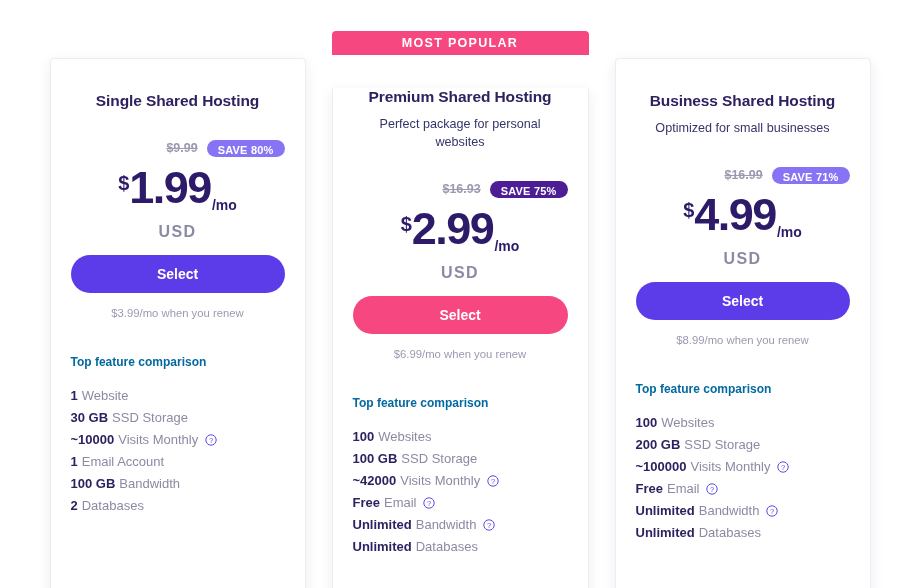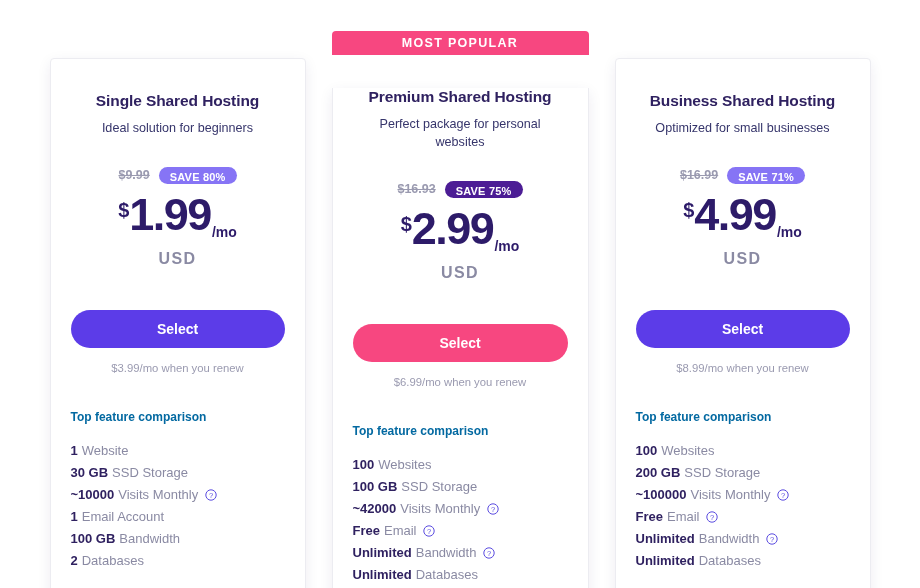--- a/index.html
+++ b/index.html
@@ -73,21 +73,21 @@
     font-size: 12.6px;
     line-height: 18px;
     margin-top: 9px;
     padding: 0 8px;
   }
 
   .price-block { margin-top: 26px; }
   .old-row {
     display: flex;
     align-items: center;
-    justify-content: center;
+    justify-content: flex-end;
     gap: 9px;
     height: 24px;
   }
   .old-price {
     color: #9a9ab0;
     font-size: 12.5px;
     font-weight: bold;
     text-decoration: line-through;
   }
   .save-badge {
@@ -134,21 +134,21 @@
     color: #8a8aa3;
     font-size: 16px;
     font-weight: bold;
     letter-spacing: 1.4px;
     margin-top: 6px;
   }
 
   .select-btn {
     display: block;
     width: 100%;
-    margin-top: 42px;
+    margin-top: 14px;
     border: none;
     border-radius: 22px;
     height: 38px;
     color: #ffffff;
     font-family: "Liberation Sans", sans-serif;
     font-size: 14px;
     font-weight: bold;
     cursor: pointer;
   }
   .select-btn.purple { background: #5c3ce8; }
@@ -190,21 +190,20 @@
   .help-icon svg { display: block; }
 </style>
 </head>
 <body>
 
 <div class="stage">
   <div class="cards" id="cards-root">
       <div class="card-wrap standard">
         <div class="card">
           <div class="plan-title">Single Shared Hosting</div>
-          <div class="plan-sub">Ideal solution for beginners</div>
           <div class="price-block">
             <div class="old-row">
               <span class="old-price">$9.99</span>
               <span class="save-badge purple">SAVE 80%</span>
             </div>
             <div class="main-price">
               <span class="cur">$</span>
               <span class="amount">1.99</span>
               <span class="per">/mo</span>
             </div>

